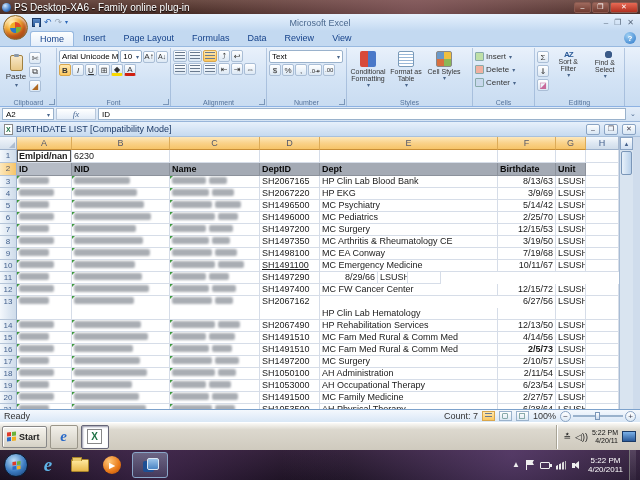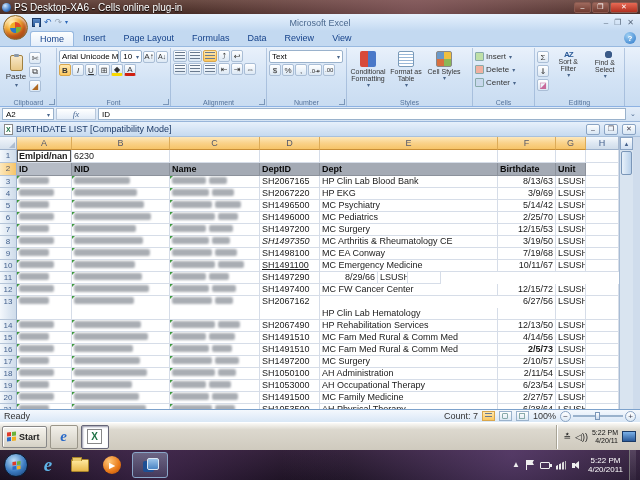--- a/index.html
+++ b/index.html
@@ -154,21 +154,21 @@
 .w7clock{font-size:8px;line-height:9px;text-align:center;color:#fff}
 .showdesk{width:7px;height:30px;border-left:1px solid #777;background:linear-gradient(rgba(255,255,255,.12),rgba(255,255,255,.03))}
 </style>
 </head>
 <body>
 
 <div class="screen">
 
   <div class="citrix-bar">
     <span class="sphere"></span>
-    <span class="ttl">PS Desktop-XA6 - Cells online plug-in</span>
+    <span class="ttl">PS Desktop-XA6 - Family online plug-in</span>
     <span class="cbtn">–</span>
     <span class="cbtn">❐</span>
     <span class="cbtn close">✕</span>
   </div>
 
   <div class="xl-top">
     <div class="orb">
         <div class="flower"></div>
       </div>
     <div class="qat">
@@ -463,21 +463,21 @@
           <div class="gcell" style="width: 178px;">MC Surgery</div>
           <div class="gcell right" style="width: 58px;">12/15/53</div>
           <div class="gcell" style="width: 30px;">LSUSH</div>
           <div class="gcell" style="width: 33px;"></div>
         </div>
         <div class="grow drow">
           <div class="gnum">8</div>
           <div class="gcell err" style="width: 55px;"><div class="blob" style="width: 35px;"></div></div>
           <div class="gcell err" style="width: 98px;"><div class="blob" style="width: 69px;"></div></div>
           <div class="gcell err" style="width: 90px;"><div class="blob" style="width: 37px;"></div><div class="blob" style="width: 18px; margin-left: 3px;"></div></div>
-          <div class="gcell" style="width: 60px; font-style: italic;">SH1497350</div>
+          <div class="gcell" style="width: 60px;">SH1497350</div>
           <div class="gcell" style="width: 178px;">MC Arthritis &amp; Rheumatology CE</div>
           <div class="gcell right" style="width: 58px;">3/19/50</div>
           <div class="gcell" style="width: 30px;">LSUSH</div>
           <div class="gcell" style="width: 33px;"></div>
         </div>
         <div class="grow drow">
           <div class="gnum">9</div>
           <div class="gcell err" style="width: 55px;"><div class="blob" style="width: 30px;"></div></div>
           <div class="gcell err" style="width: 98px;"><div class="blob" style="width: 76px;"></div></div>
           <div class="gcell err" style="width: 90px;"><div class="blob" style="width: 40px;"></div><div class="blob" style="width: 22px; margin-left: 3px;"></div></div>

